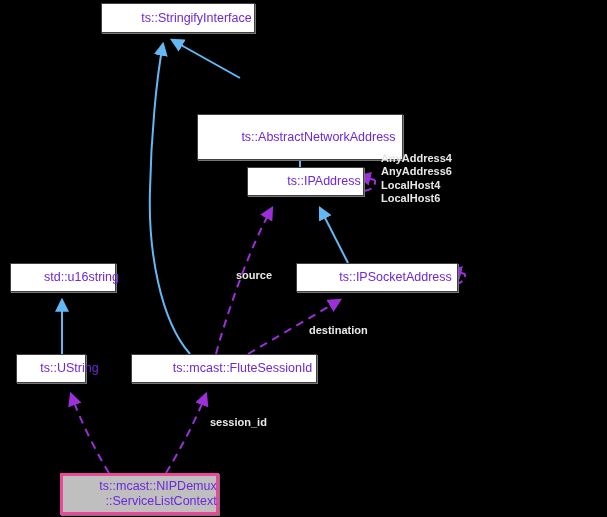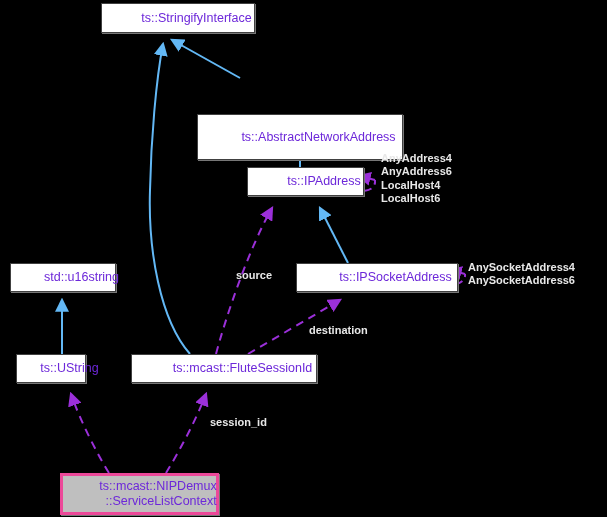--- a/index.html
+++ b/index.html
@@ -110,22 +110,20 @@
   <div class="node" style="left:131px; top:354px; width:186px; height:29px;">ts::mcast::FluteSessionId</div>
 
   <div class="node current" style="left:60px; top:473px; width:159px; height:42px;">ts::mcast::NIPDemux
 ::ServiceListContext</div>
 
   <div class="edge-label right" style="left:381px; top:152px;">AnyAddress4
 AnyAddress6
 LocalHost4
 LocalHost6</div>
 
-  <div class="edge-label right" style="left:468px; top:261px;">AnySocketAddress4
-AnySocketAddress6</div>
 
   <div class="edge-label right" style="left:236px; top:269px;">source</div>
 
   <div class="edge-label right" style="left:309px; top:324px;">destination</div>
 
 
   <div class="edge-label right" style="left:210px; top:416px;">session_id</div>
 
 </div>
 

